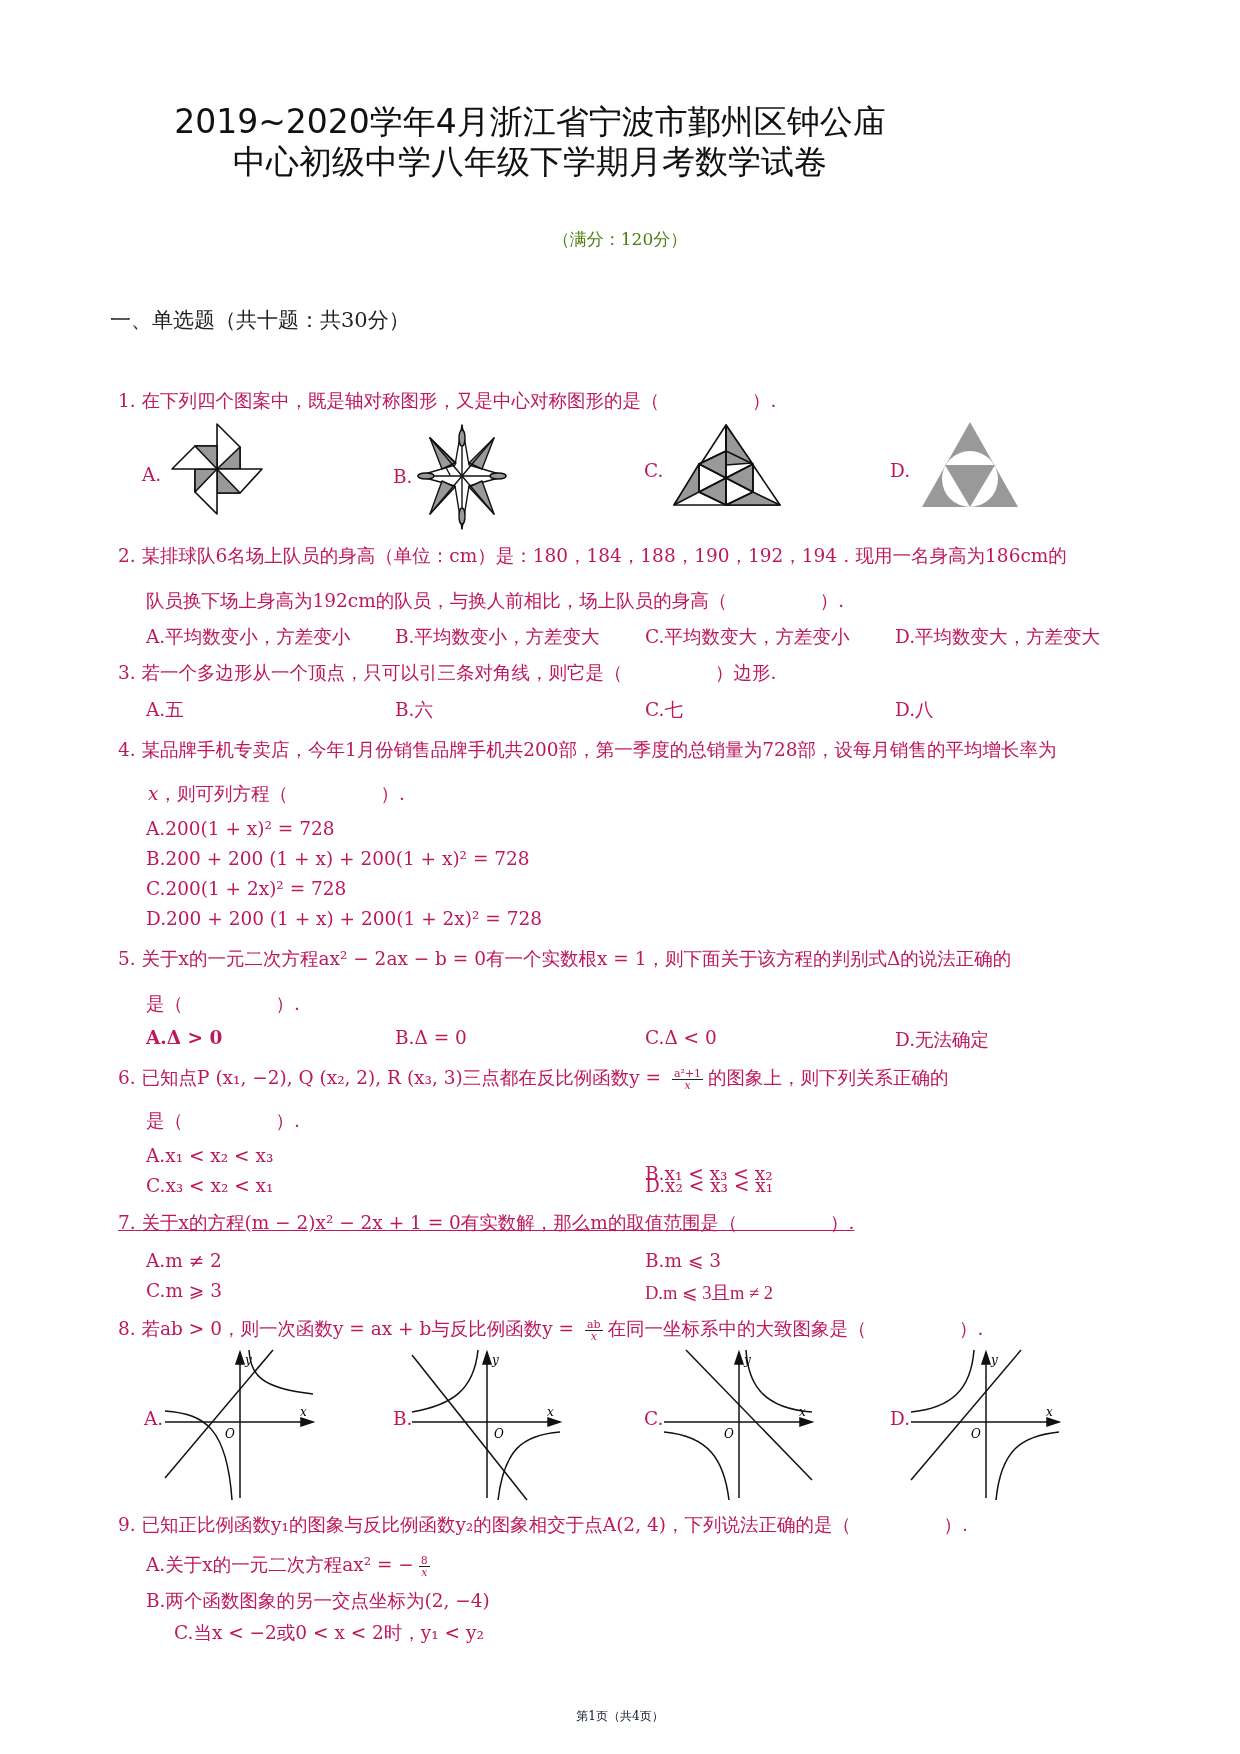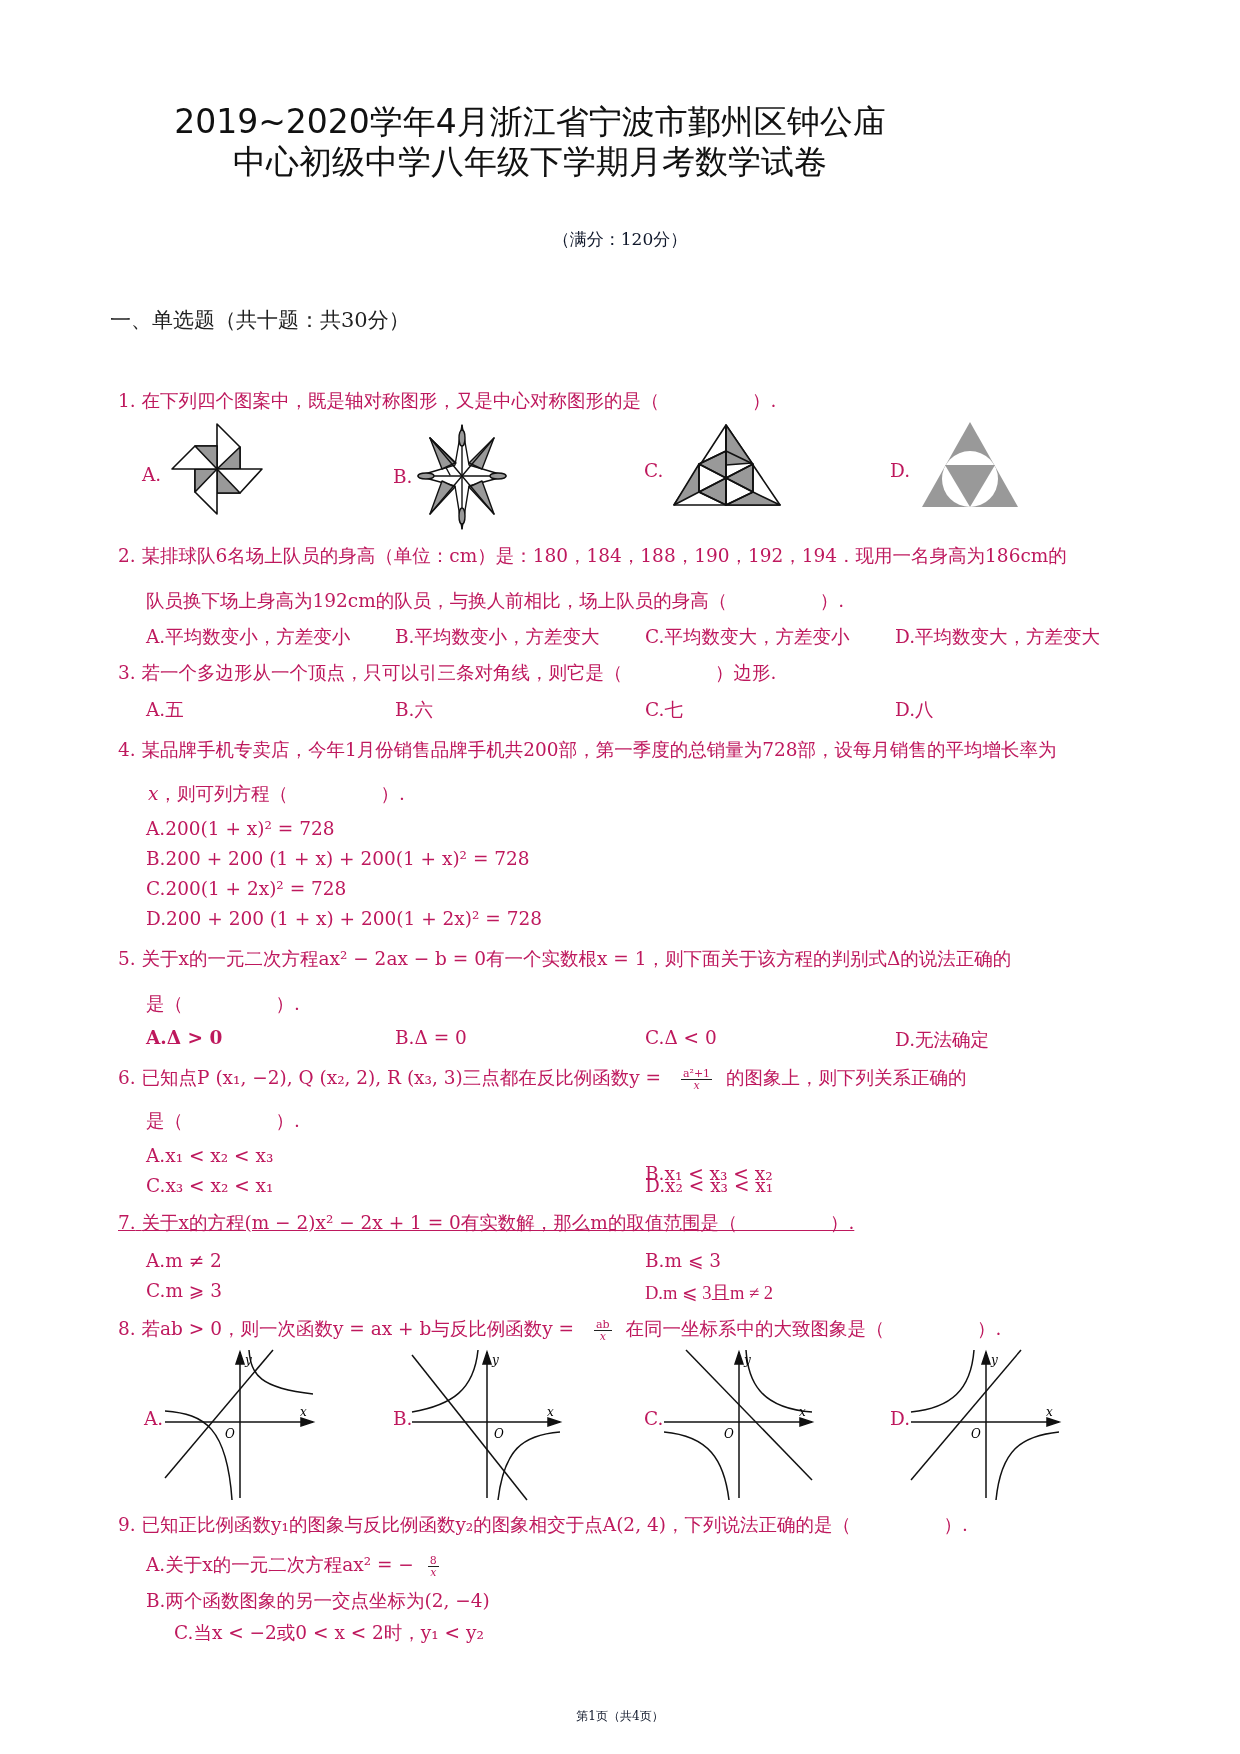--- a/index.html
+++ b/index.html
@@ -1,24 +1,24 @@
 <!DOCTYPE html>
 <html><head>
 <meta charset="utf-8">
 <style>
   html, body { margin:0; padding:0; background:#ffffff; }
   body { width:1240px; height:1754px; position:relative; overflow:hidden;
          font-family:"DejaVu Serif","Liberation Serif",serif; color:#1a1a1a; }
   .abs { position:absolute; white-space:nowrap; }
   .title { font-family:"DejaVu Sans","Liberation Sans",sans-serif; font-size:33px; left:0; width:1060px; text-align:center; letter-spacing:0px; color:#111; }
-  .sub { font-size:17px; left:0; width:1240px; text-align:center; color:#0f172a; }
+  .sub { font-size:17px; left:0; width:1240px; text-align:center; color:#4d7c0f; }
   .sec { font-size:21px; color:#222; }
   .q { font-size:18.5px; color:#be185d; }
   .m { font-family:"DejaVu Serif","Liberation Serif",serif; font-style:italic; }
-  .frac { display:inline-block; vertical-align:middle; text-align:center; font-size:11px; line-height:11px; margin:0 14px; }
+  .frac { display:inline-block; vertical-align:middle; text-align:center; font-size:11px; line-height:11px; margin:0 5px; }
   .frac .n { display:block; border-bottom:1px solid #222; padding:0 2px; }
   .frac .d { display:block; font-style:italic; }
   .footer { font-size:12px; left:0; width:1240px; text-align:center; color:#0f172a; }
   svg { position:absolute; overflow:visible; }
 </style>
 </head>
 <body>
 
 <div class="abs title" style="top:100px;">2019~2020学年4月浙江省宁波市鄞州区钟公庙</div>
 <div class="abs title" style="top:140px;">中心初级中学八年级下学期月考数学试卷</div>

